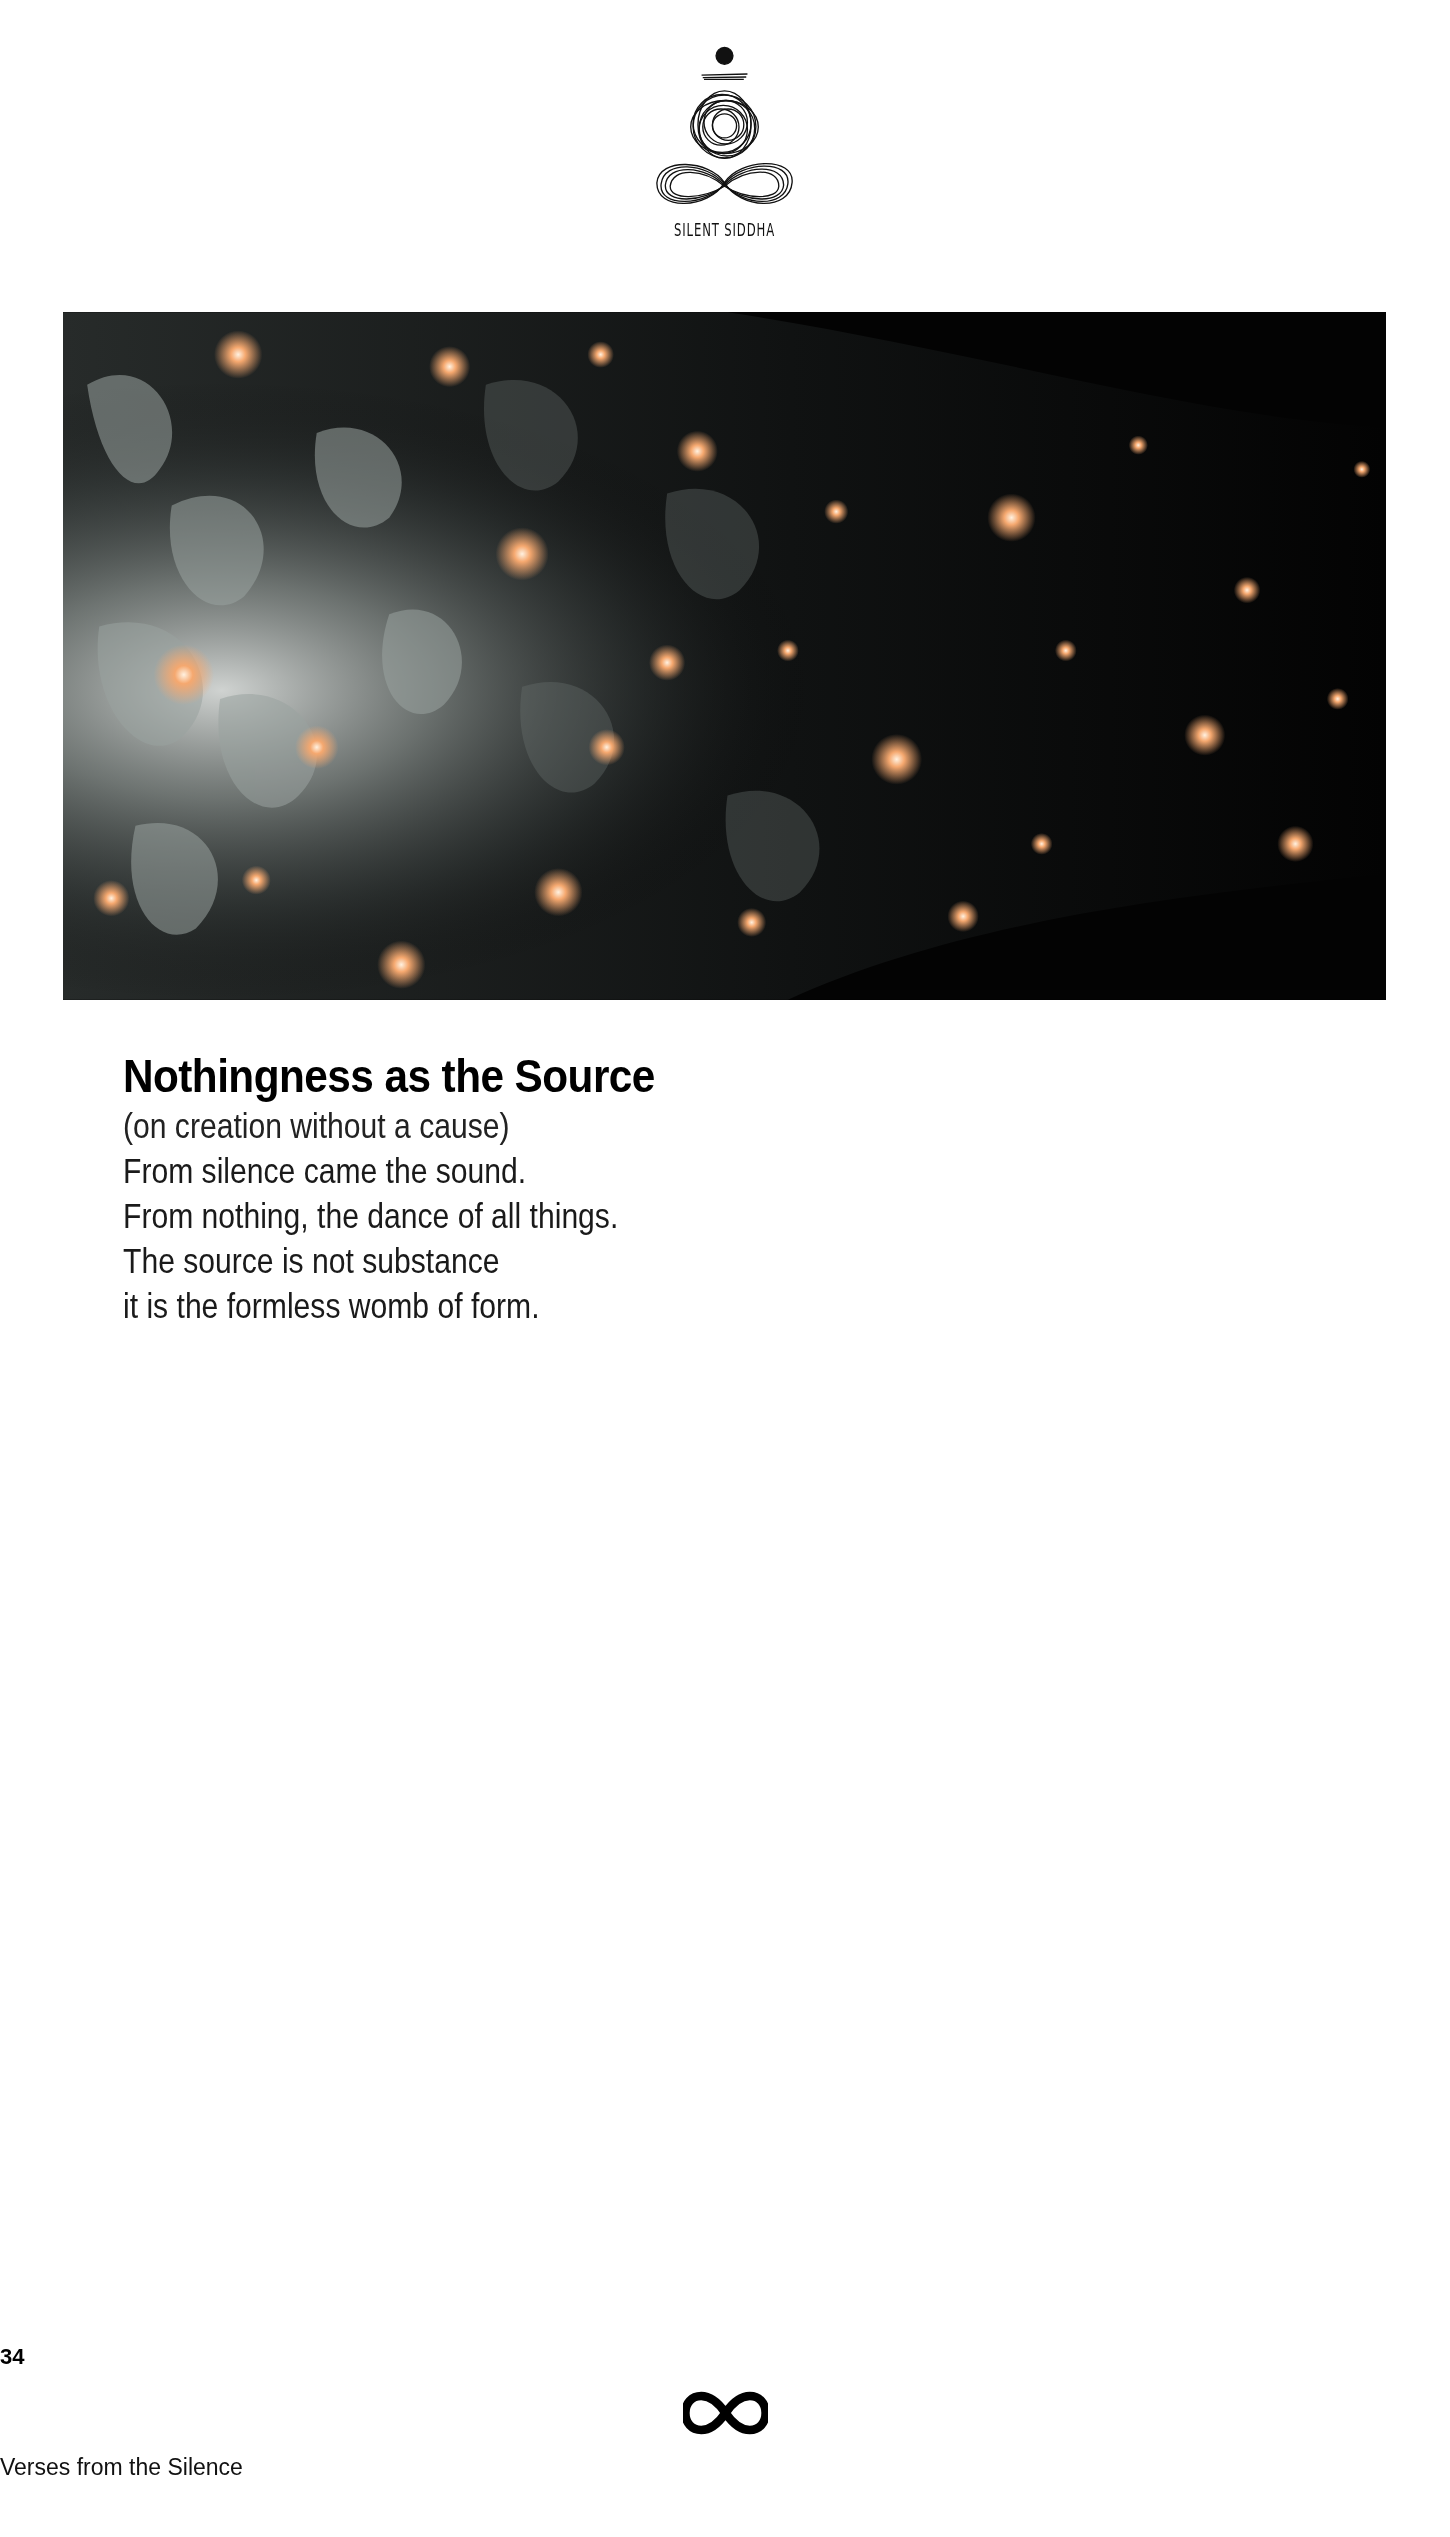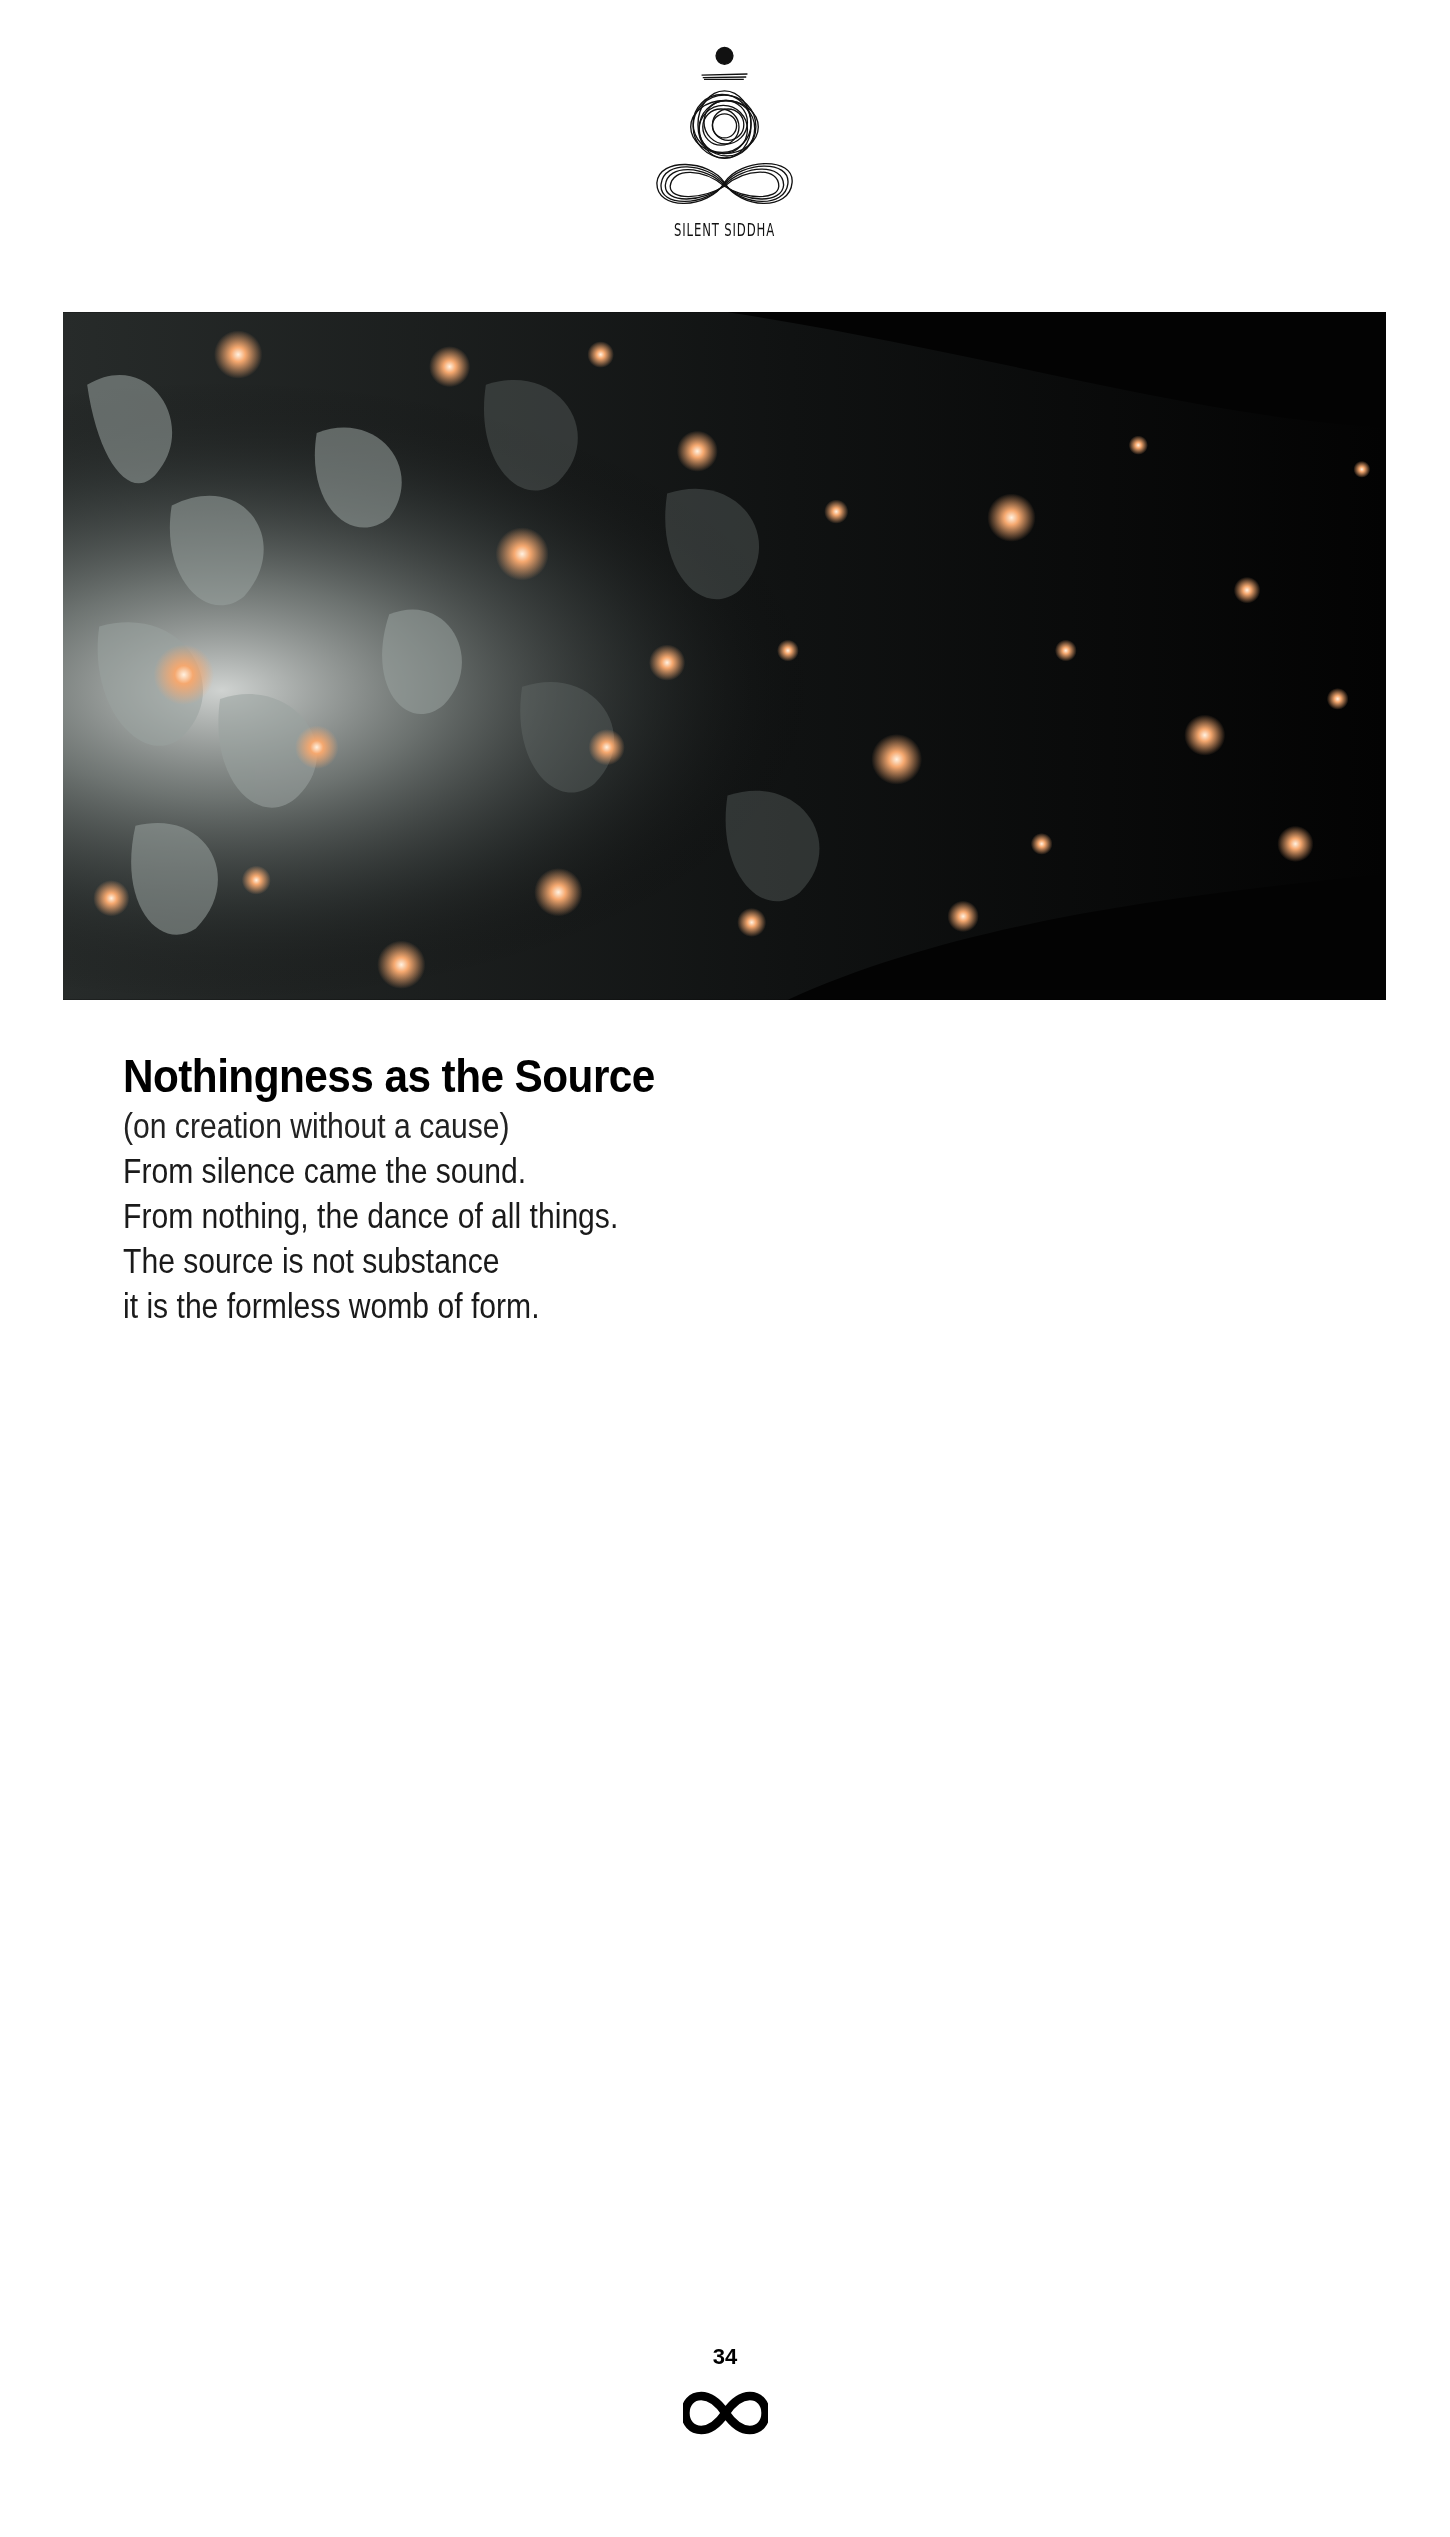--- a/index.html
+++ b/index.html
@@ -18,21 +18,21 @@
   .content { position: absolute; left: 123px; top: 1048px; width: 1208px; }
   .title { font-weight: bold; font-size: 46px; line-height: 56px; letter-spacing: -0.6px;
            transform: scaleX(0.92); transform-origin: left; white-space: nowrap; }
   .subtitle { font-size: 35px; line-height: 44px; font-weight: 300; color: #222;
               transform: scaleX(0.86); transform-origin: left; white-space: nowrap; }
   .stanza { }
   .stanza:first-of-type { margin-top: 50px; }
   .line { font-size: 35px; line-height: 45px; color: #1a1a1a; white-space: nowrap;
           transform: scaleX(0.86); transform-origin: left; }
 
-  .footer { position: absolute; left: 0; right: 0; top: 2344px; text-align: center; }
+  .footer { position: absolute; left: 0; right: 0; top: 2344px; }
   .page-number { font-weight: bold; font-size: 22px; line-height: 26.6px; }
   .infinity { margin: 20.5px auto 0; width: 85px; height: 44px; }
   .footer-title { margin-top: 18px; font-size: 23px; line-height: 29px; color: #111; }
 </style>
 </head>
 <body>
 
 <div class="logo">
   <svg width="157" height="175" viewBox="0 0 260 290">
     <g fill="none" stroke="#111" stroke-width="2.2">
@@ -145,14 +145,15 @@
   </div>
 </div>
 
 <div class="footer">
   <div class="page-number">34</div>
   <div class="infinity">
     <svg width="85" height="44" viewBox="0 0 140 72">
       <path d="M70 36 C 55 14, 40 8, 30 8 C 14 8, 4 20, 4 36 C 4 52, 14 64, 30 64 C 40 64, 55 58, 70 36 C 85 14, 100 8, 110 8 C 126 8, 136 20, 136 36 C 136 52, 126 64, 110 64 C 100 64, 85 58, 70 36 Z" fill="none" stroke="#000" stroke-width="14"></path>
     </svg>
   </div>
+  <div class="footer-title">Verses from the Silence</div>
 </div>
 
 
 </body></html>

